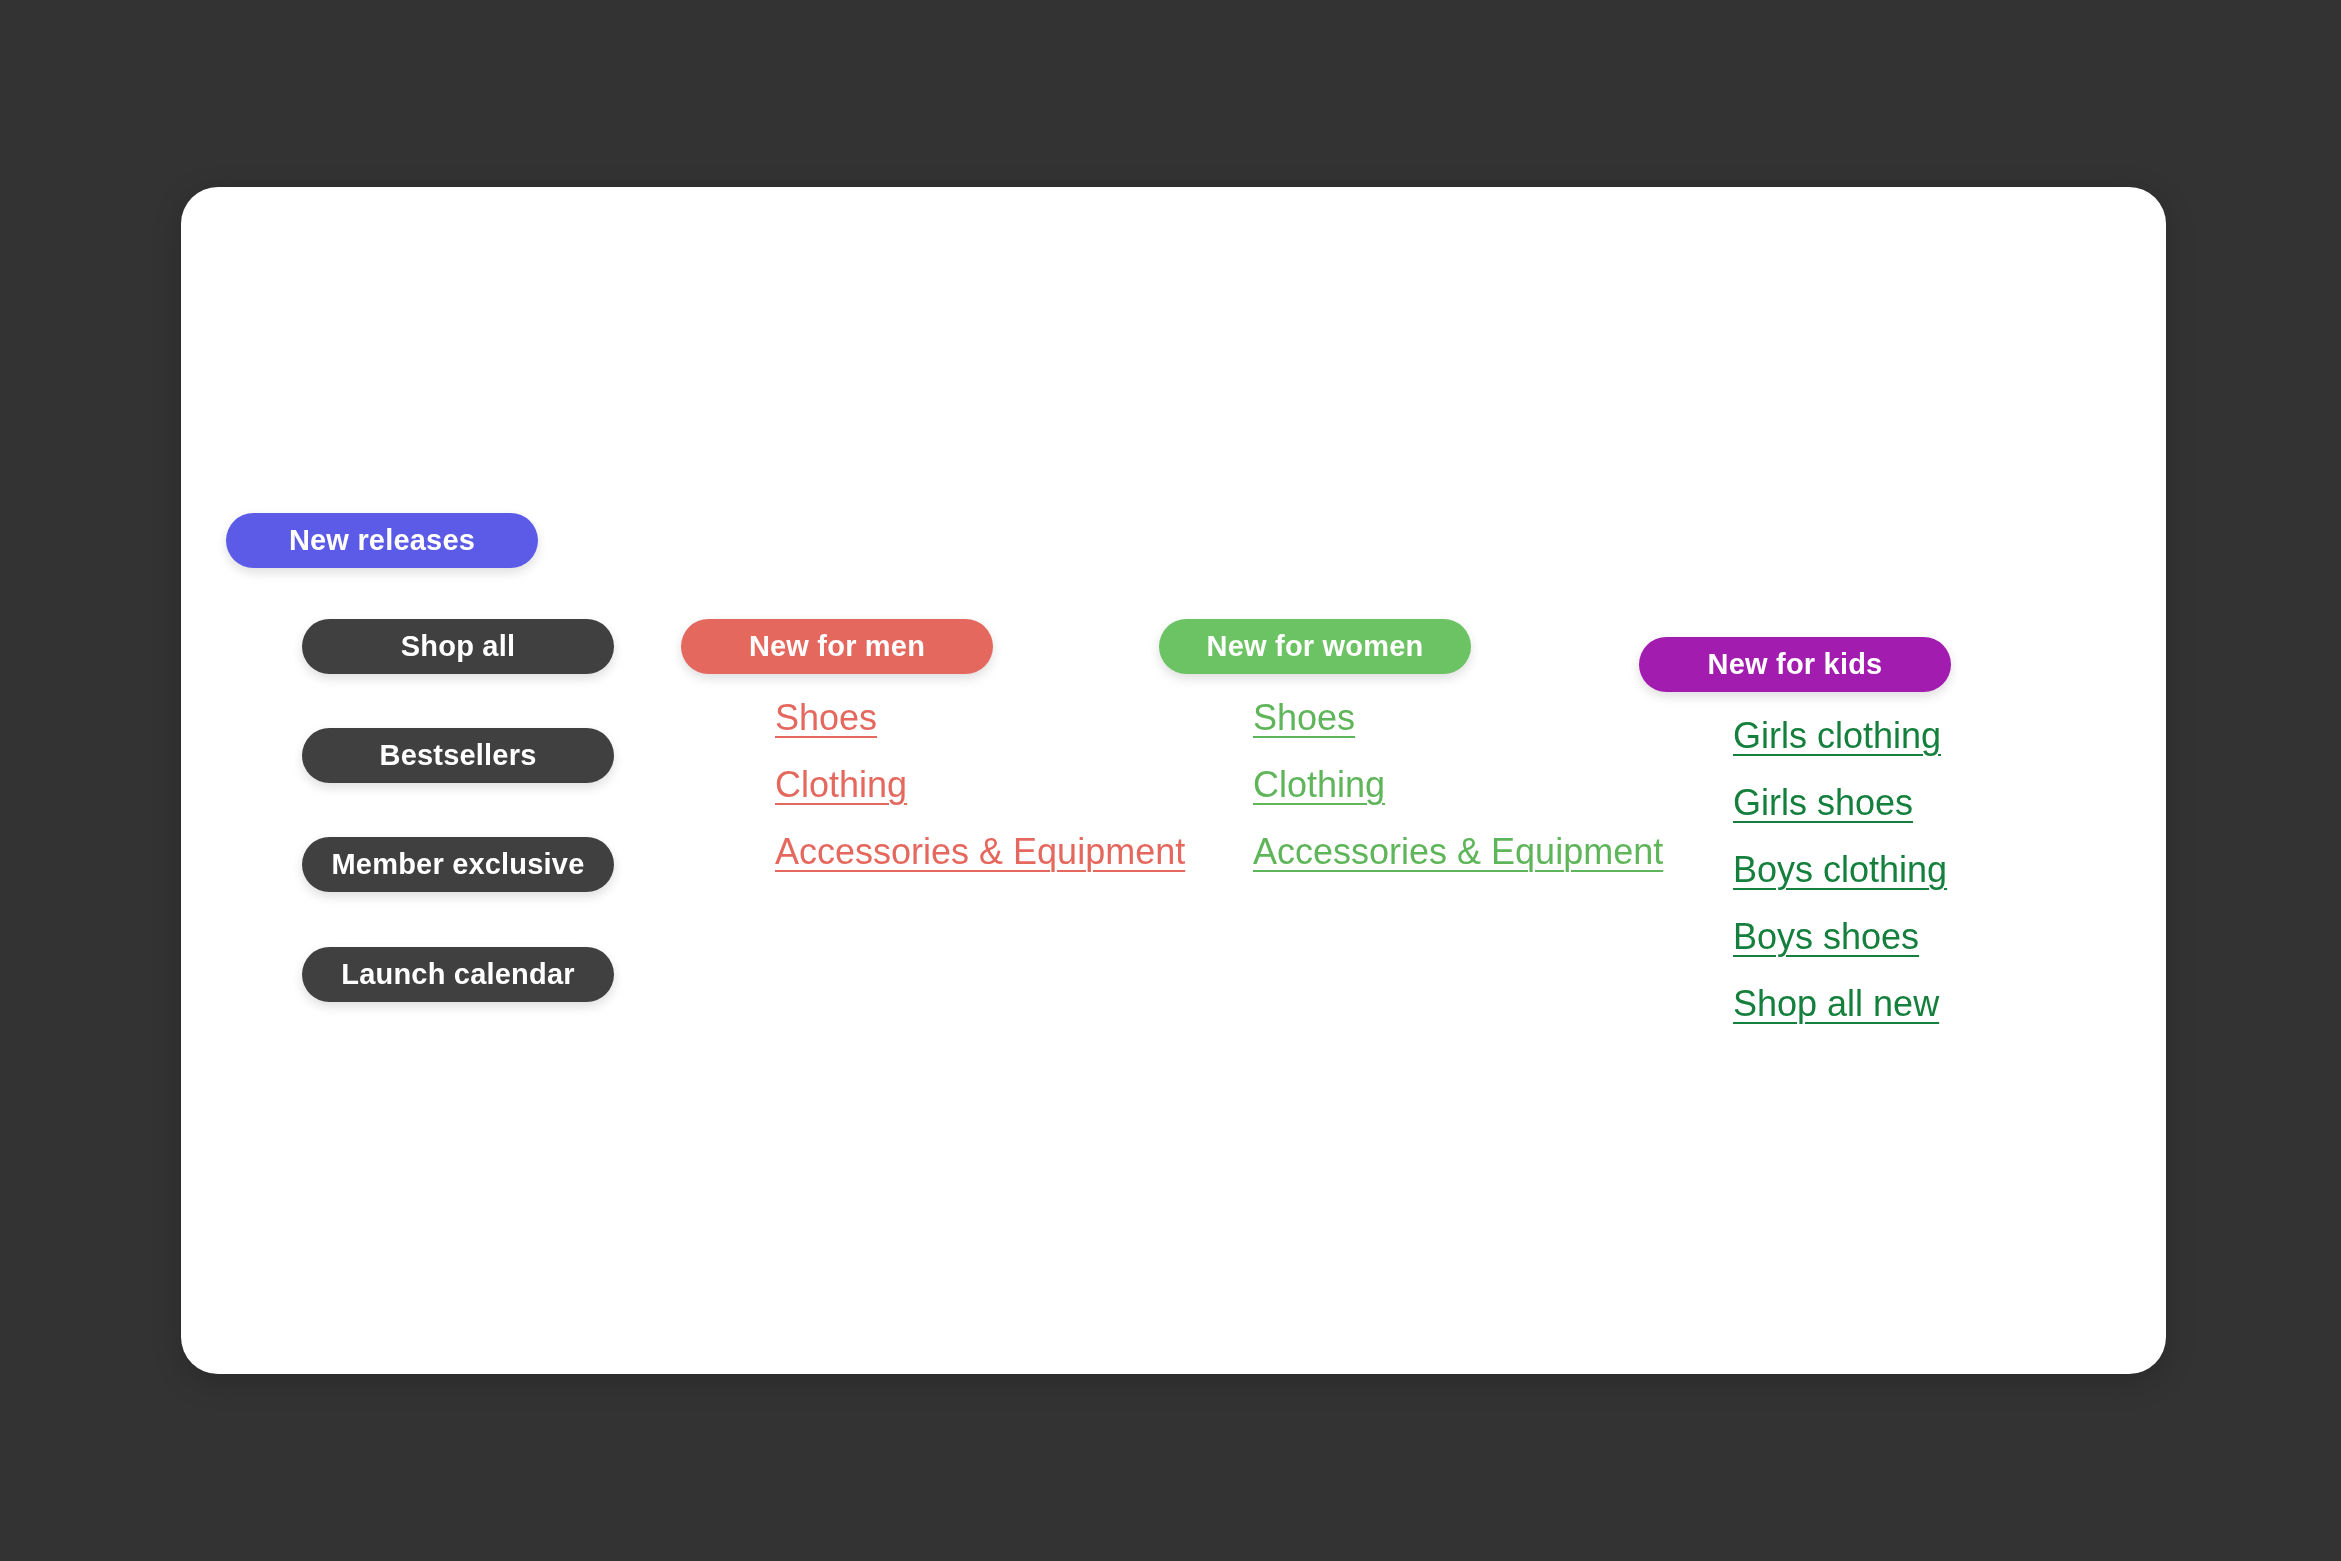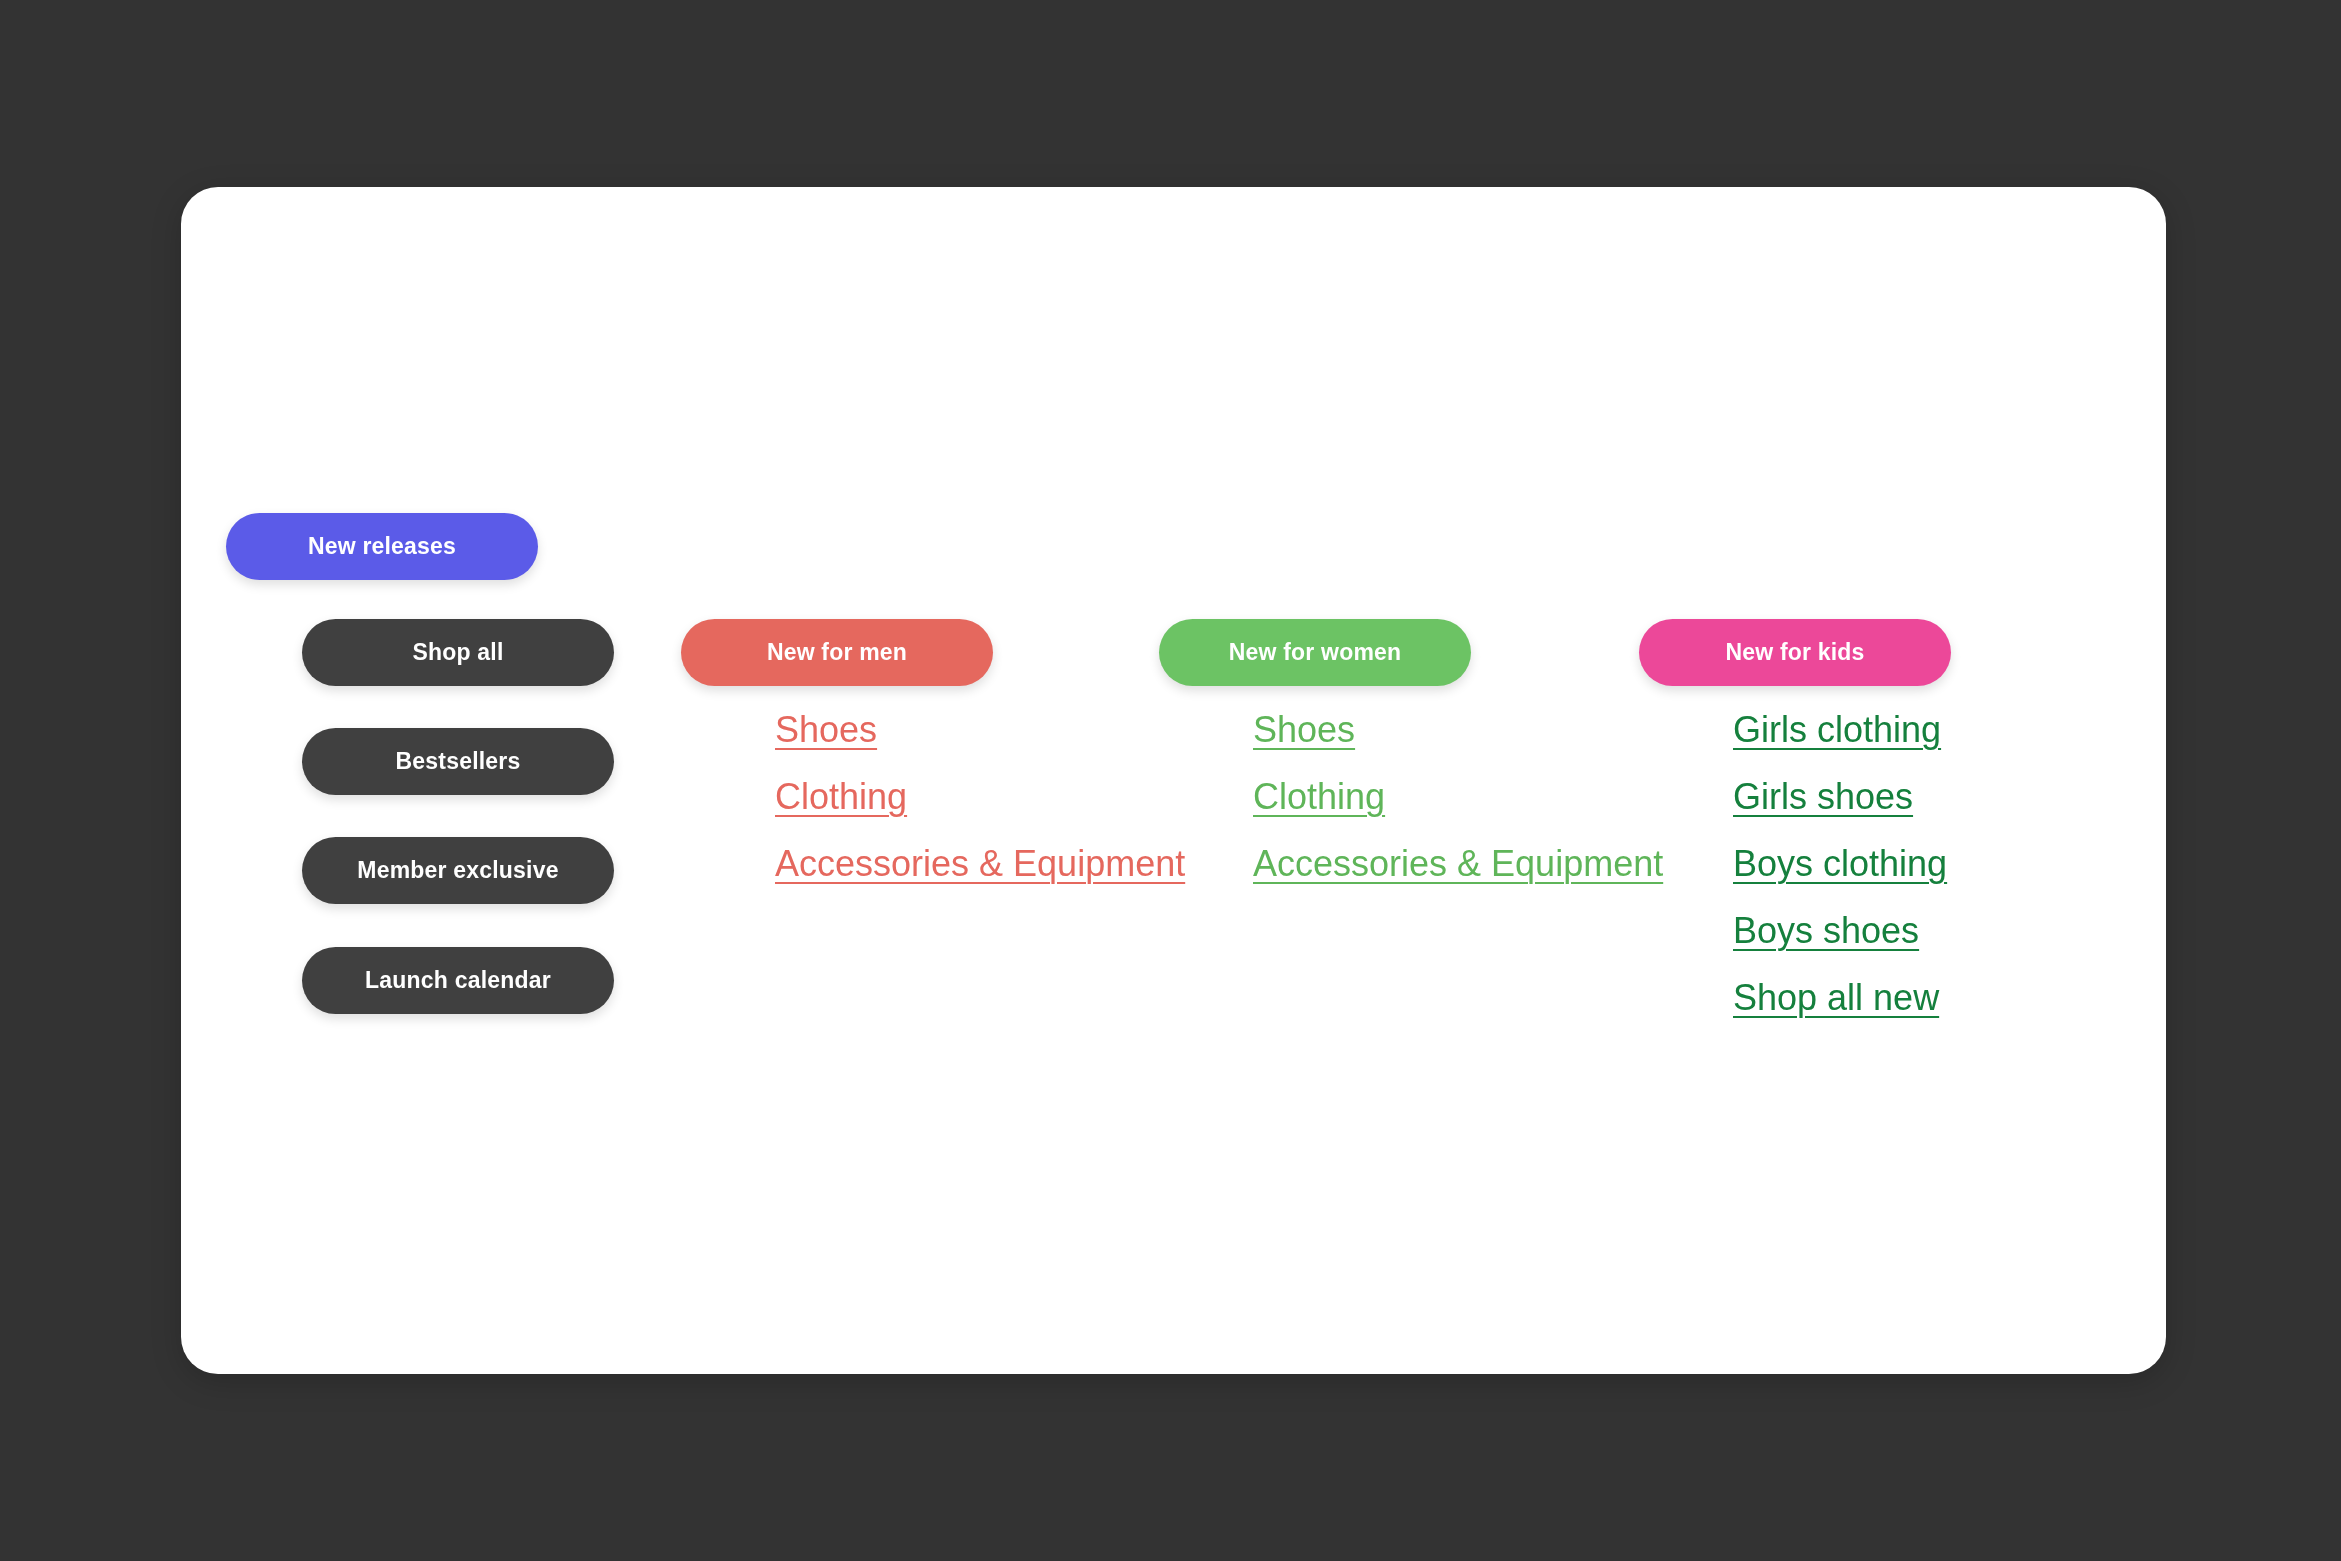--- a/index.html
+++ b/index.html
@@ -27,24 +27,24 @@
     box-shadow: 0 7.8px 31px rgba(0,0,0,0.18);
   }
 
   
   .pill {
     position: absolute;
     display: flex;
     align-items: center;
     justify-content: center;
     box-sizing: border-box;
-    height: 67px;
+    height: 55px;
     border-radius: 34px;
     color: #ffffff;
-    font-size: 23px;
+    font-size: 29px;
     font-weight: bold;
     letter-spacing: 0.2px;
     white-space: nowrap;
     border: 0;
     cursor: pointer;
     box-shadow: 0 4.7px 11px rgba(0,0,0,0.13);
     font-family: "Liberation Sans", sans-serif;
   }
 
   
@@ -74,21 +74,21 @@
   #column-kids  { left: 1458px; }
 
   .category-pill {
     position: relative;
     left: 0;
     top: 0;
     width: 312px;
   }
   #pill-new-for-men   { background: #E5685E; }
   #pill-new-for-women { background: #6CC364; }
-  #pill-new-for-kids  { background: #ec4899; }
+  #pill-new-for-kids  { background: #a21caf; margin-top: 18px; }
 
   .link-list {
     position: relative;
     margin: 0;
     padding: 0;
     list-style: none;
     margin-top: 19.5px;
     margin-left: 94px;
   }
   .link-list li {

